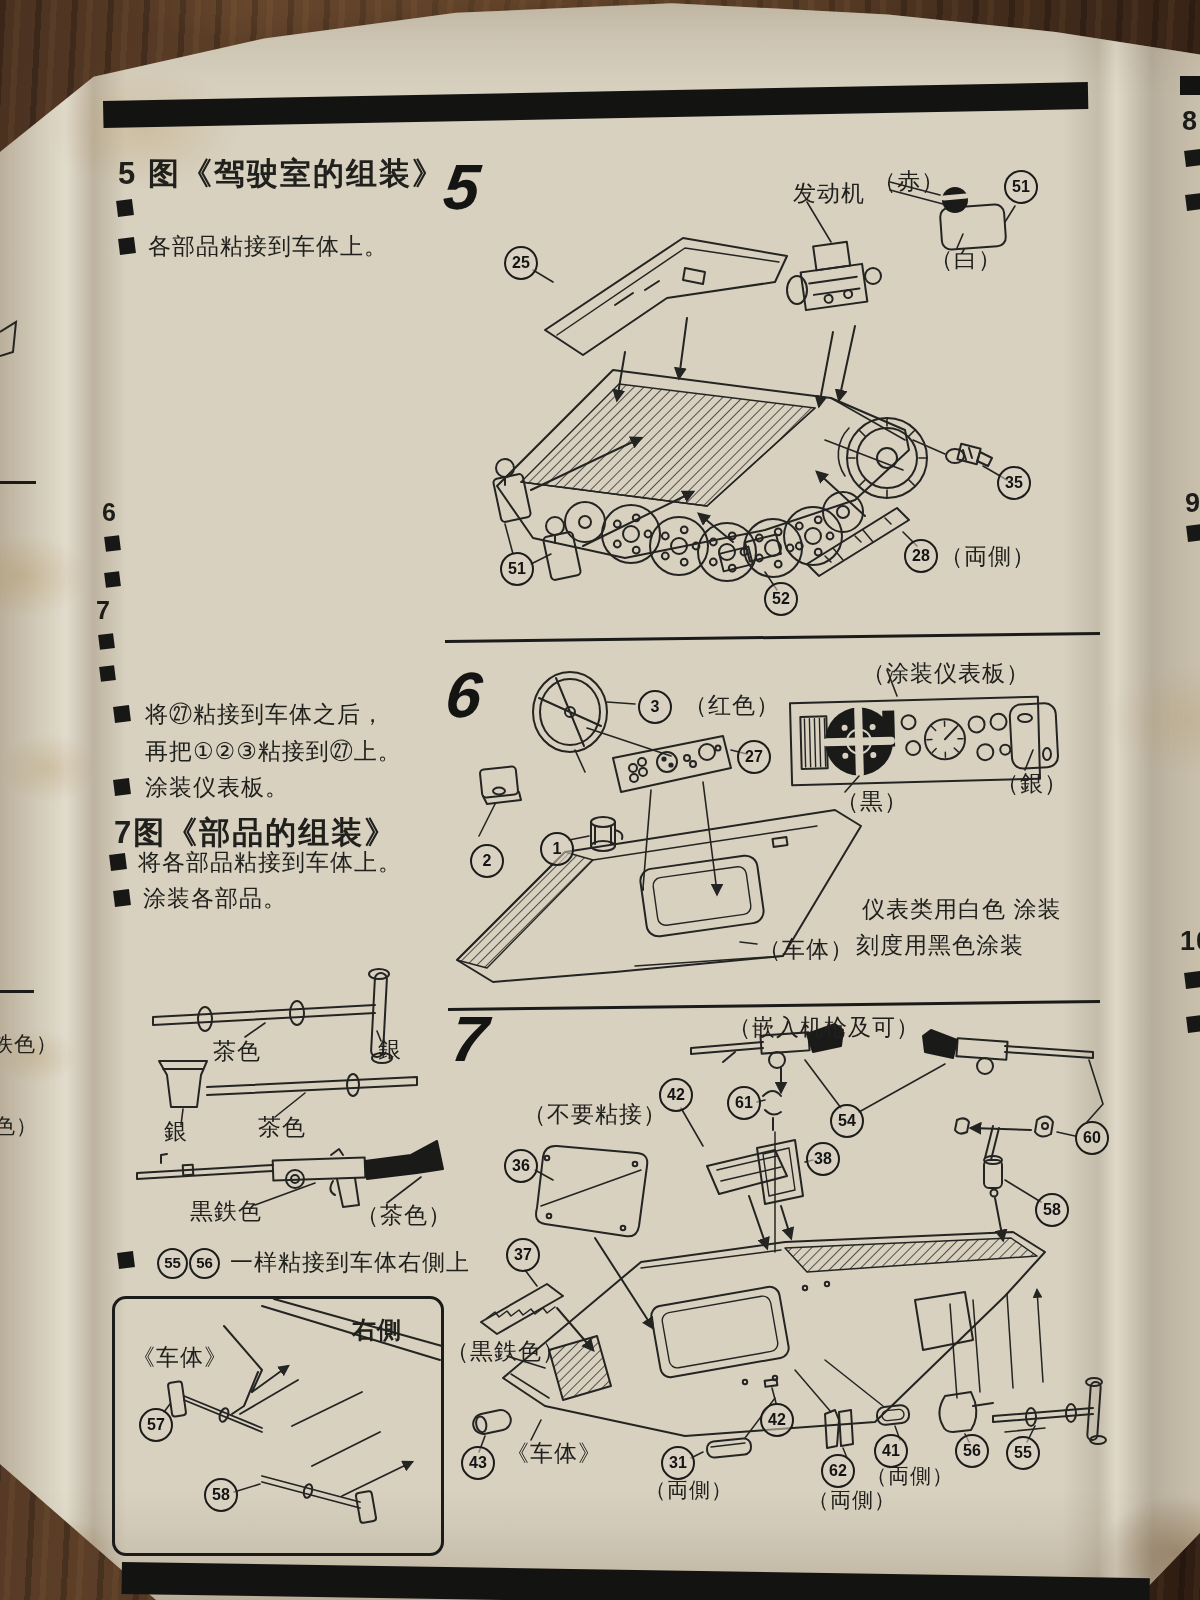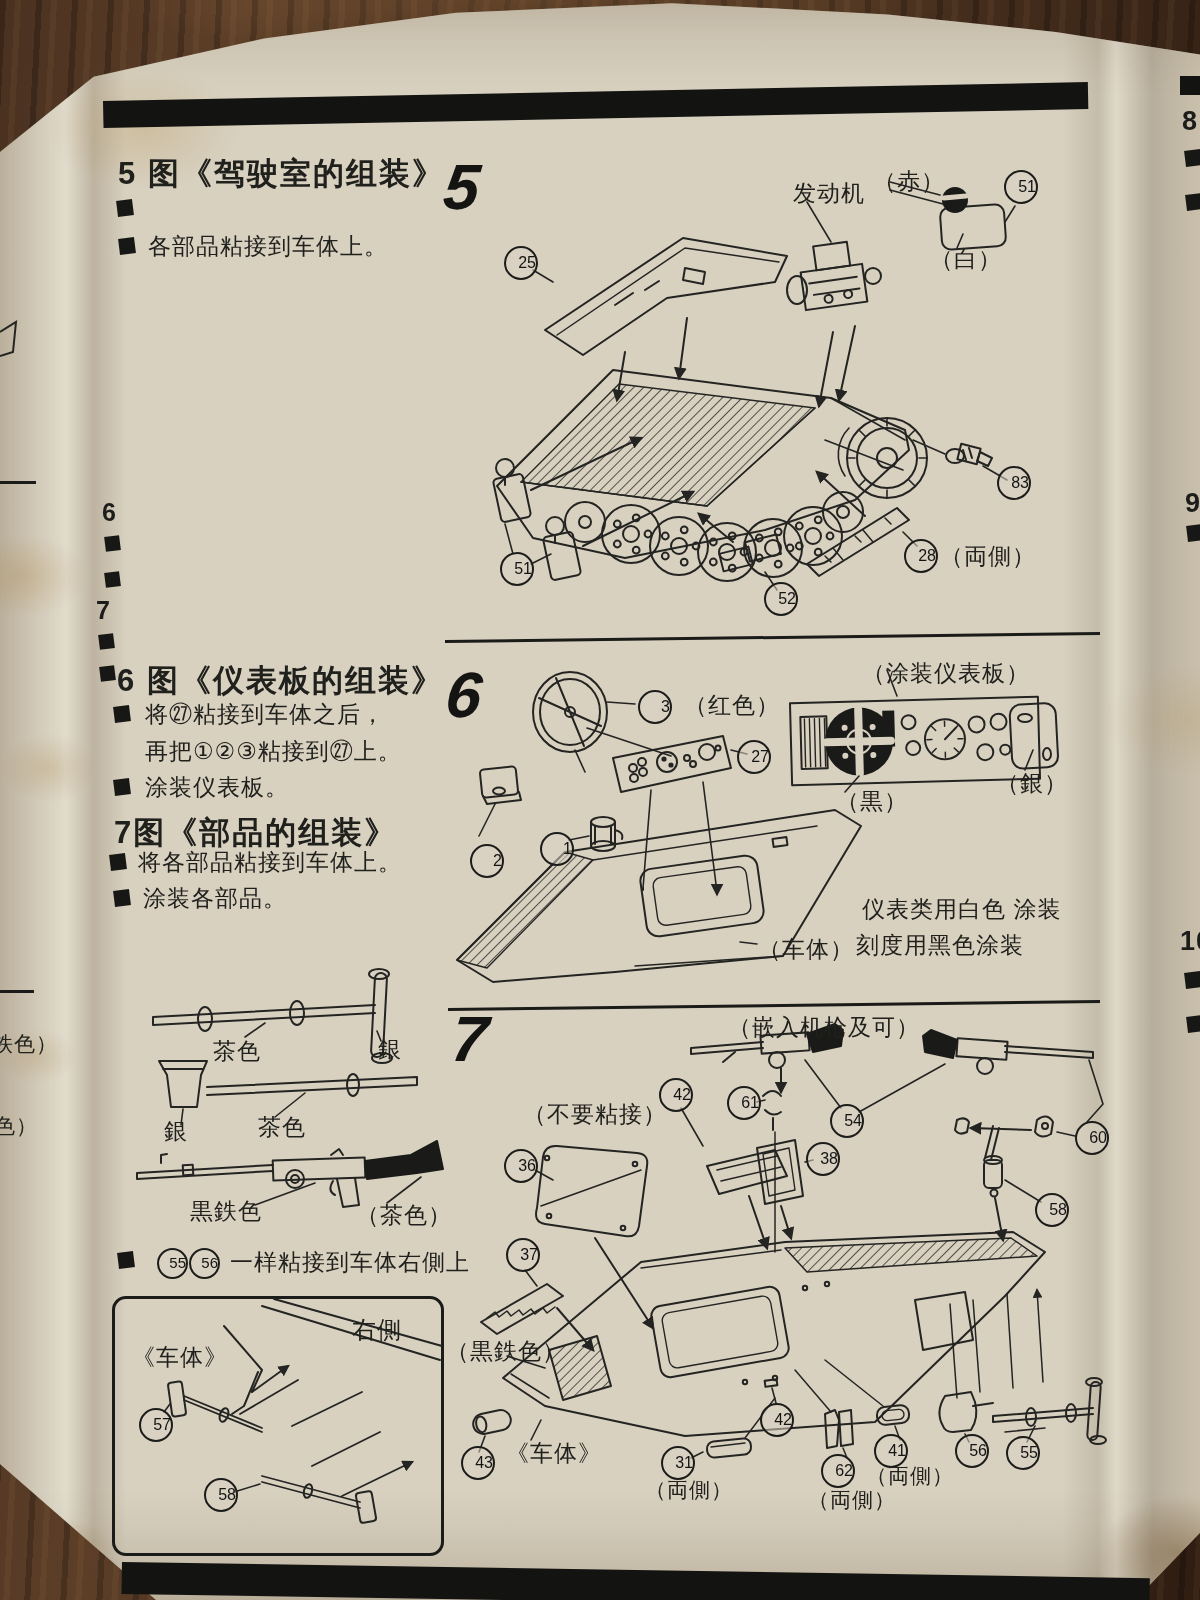--- a/index.html
+++ b/index.html
@@ -18,27 +18,27 @@
       radial-gradient(60px 40px at 3% 66%, rgba(170,135,75,.22), transparent 70%),
       radial-gradient(110px 80px at 98% 97%, rgba(115,82,45,.42), transparent 70%),
       radial-gradient(80px 50px at 5% 97%, rgba(150,115,60,.30), transparent 70%),
       radial-gradient(120px 80px at 99% 45%, rgba(180,150,95,.22), transparent 70%),
       linear-gradient(90deg, rgba(125,105,75,.20) 0, rgba(245,242,230,.35) 5.5%, rgba(110,90,65,.25) 7.8%, rgba(0,0,0,0) 10.5%),
       linear-gradient(90deg, transparent 88.5%, rgba(110,95,70,.18) 91.5%, rgba(238,233,218,.30) 93%, rgba(95,80,60,.26) 96%, rgba(205,190,155,.15) 100%),
       linear-gradient(180deg, rgba(120,100,70,.14), transparent 6%, transparent 93%, rgba(120,100,70,.20)),
       #d8d1c0;
     box-shadow:inset 0 0 70px rgba(95,75,50,.22);}
   .t{position:absolute;color:#20201d;font-size:23px;white-space:nowrap;letter-spacing:1px}
-  .b{font-weight:normal}
+  .b{font-weight:bold}
   .h{font-size:31px;font-weight:bold;letter-spacing:2px}
   .sm{font-size:21px}
   .sq{position:absolute;width:16px;height:16px;background:#171715;transform:rotate(-7deg)}
   .circ{position:absolute;width:30px;height:30px;border:2.5px solid #1c1c1a;border-radius:50%;
-        background:rgba(218,211,195,.55);color:#141414;font-weight:normal;font-size:16px;
-        line-height:29px;text-align:right}
+        background:rgba(218,211,195,.55);color:#141414;font-weight:bold;font-size:16px;
+        line-height:29px;text-align:center}
   .circ.s{width:27px;height:27px;font-size:15px;line-height:26px}
   .big{position:absolute;font-style:italic;font-weight:900;font-size:64px;color:#141412;transform:skewX(-6deg);letter-spacing:-2px}
   .rule{position:absolute;height:3px;background:#1b1b19;transform-origin:left top}
   .bar{position:absolute;background:#131311;transform-origin:left top}
   .art{position:absolute}
   .edge{color:#1c1c1a;font-weight:bold}
 </style>
 </head>
 <body>
 
@@ -186,29 +186,26 @@
       <path d="M510,314 L478,300" stroke-width="1.6"></path>
       <path d="M548,326 L572,340" stroke-width="1.6"></path>
     </g>
   </svg>
 
   <div class="t" style="left:793px;top:178px">发动机</div>
   <div class="t" style="left:873px;top:166px">（赤）</div>
   <div class="t" style="left:930px;top:244px">（白）</div>
   <div class="circ" style="left:1004px;top:170px">51</div>
   <div class="circ" style="left:504px;top:246px">25</div>
-  <div class="circ" style="left:997px;top:466px">83</div>
+  <div class="circ" style="left:997px;top:466px">35</div>
   <div class="circ" style="left:904px;top:539px">28</div>
   <div class="t" style="left:940px;top:541px">（両側）</div>
   <div class="circ" style="left:500px;top:552px">51</div>
   <div class="circ" style="left:764px;top:582px">52</div>
 
-  <div class="t h" style="left:117px;top:660px">
-    <span>6</span>&nbsp;<span>图《仪表板的组装》</span>
-  </div>
   <div class="sq" style="left:114px;top:706px"></div>
   <div class="t" style="left:145px;top:699px">将㉗粘接到车体之后，</div>
   <div class="t" style="left:145px;top:736px">再把①②③粘接到㉗上。</div>
   <div class="sq" style="left:114px;top:779px"></div>
   <div class="t" style="left:145px;top:772px">涂装仪表板。</div>
   <div class="big" style="left:446px;top:658px">6</div>
 
   <div class="t h" style="left:114px;top:812px">
     <span>7</span><span>图《部品的组装》</span>
   </div>

